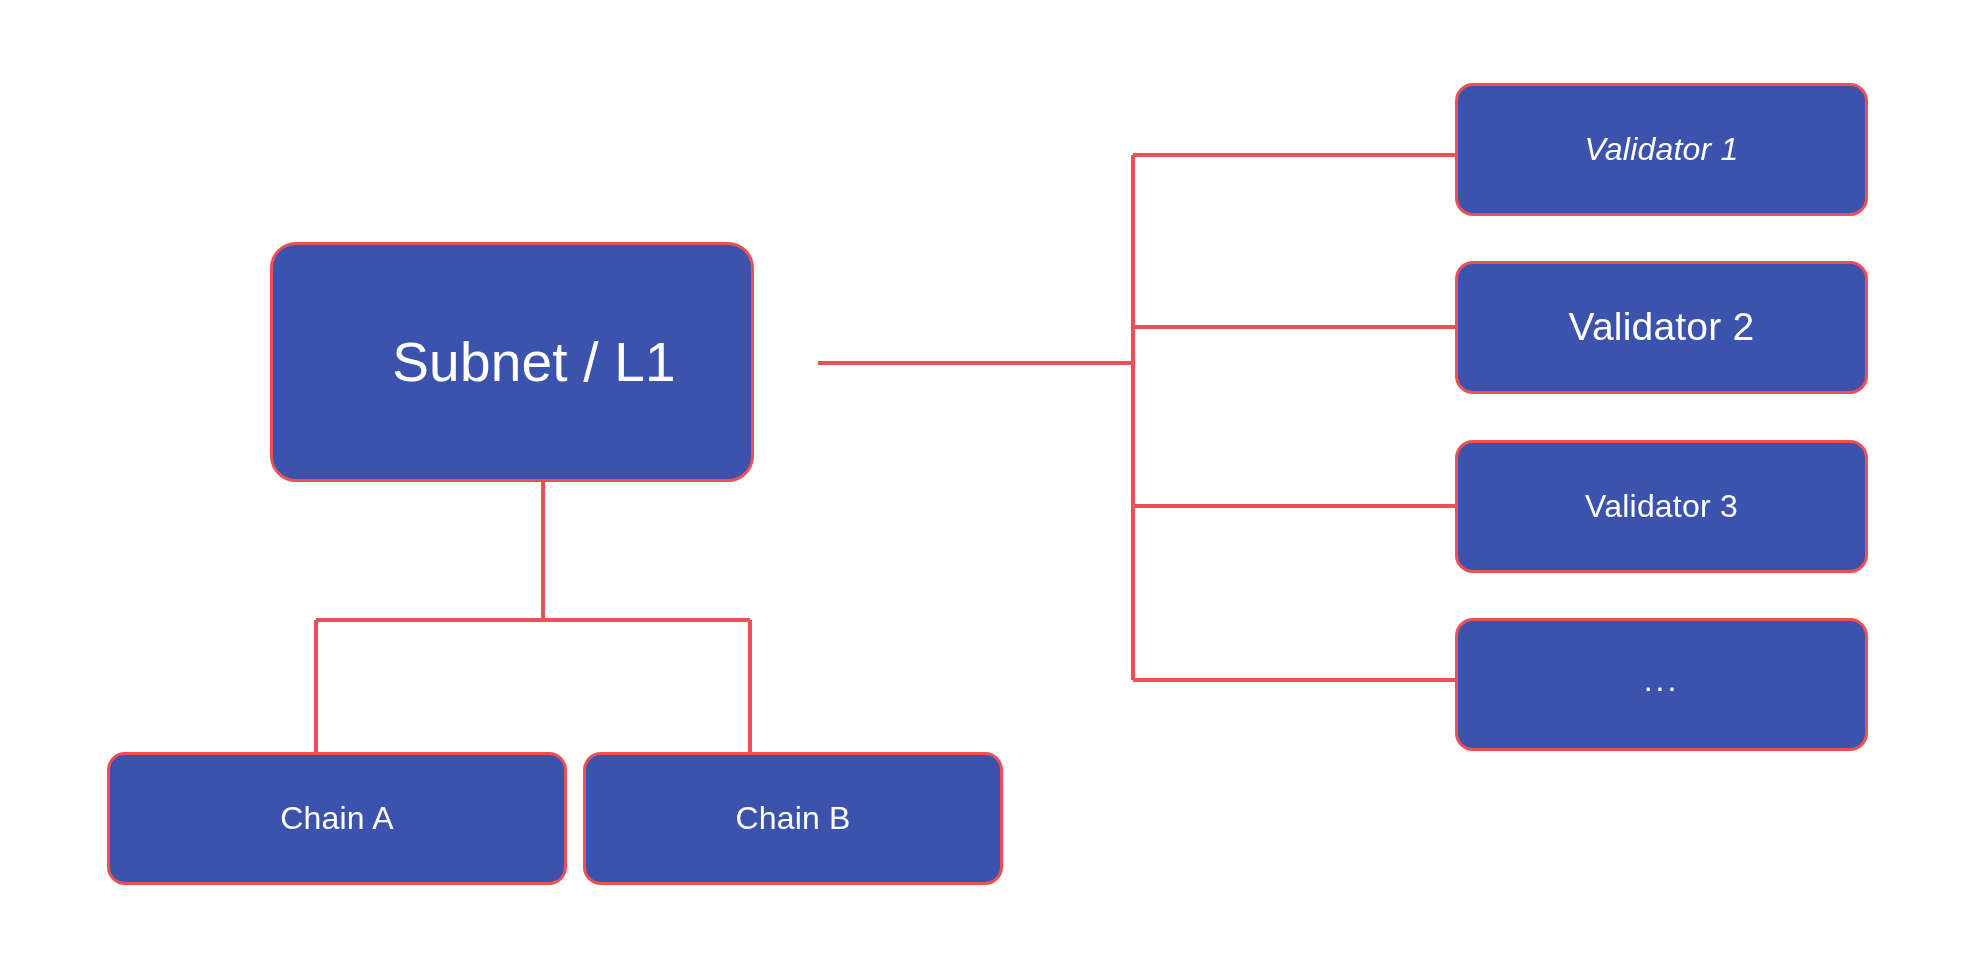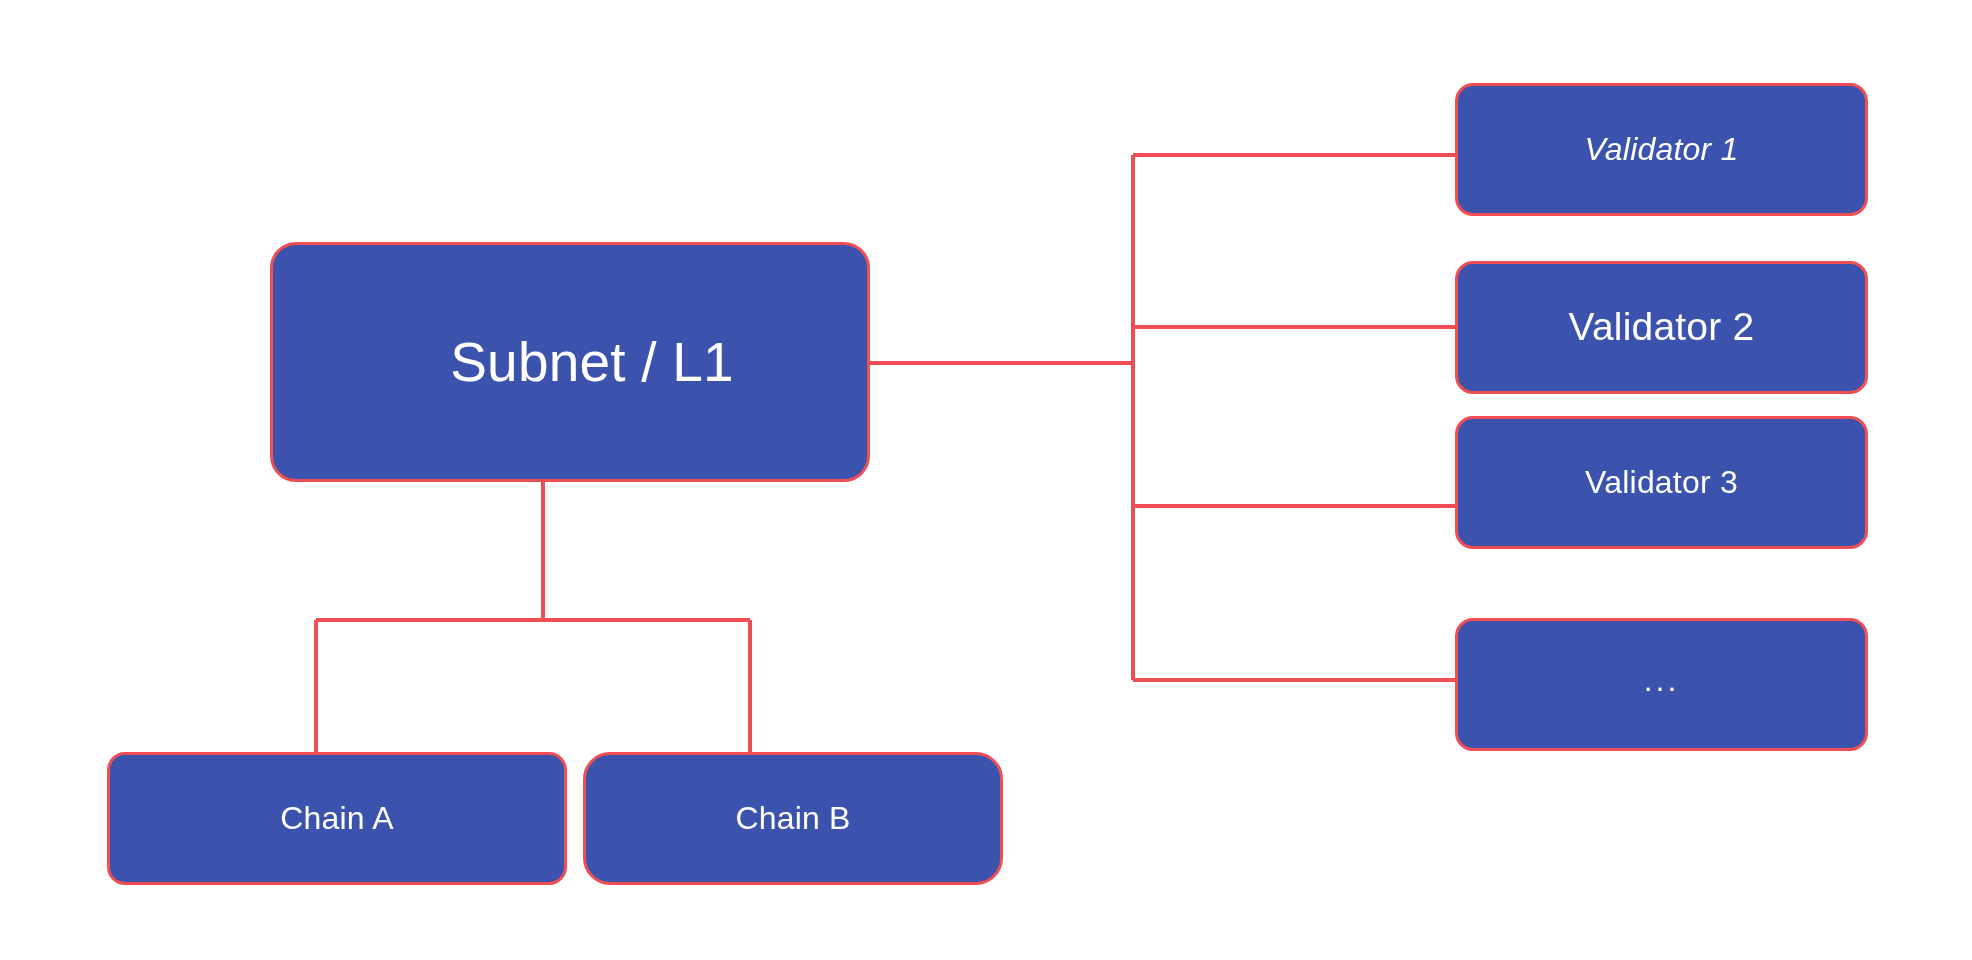--- a/index.html
+++ b/index.html
@@ -73,41 +73,41 @@
       <path d="M 1133 506 L 1455 506"></path>
       <path d="M 1133 680 L 1455 680"></path>
 
       <path d="M 543 482 L 543 620"></path>
       <path d="M 316 620 L 750 620"></path>
       <path d="M 316 620 L 316 752"></path>
       <path d="M 750 620 L 750 752"></path>
     </g>
   </svg>
 
-  <div class="node root" style="left:270px; top:242px; width:600px; height:240px; font-size:55px;padding-left:44px;">
+  <div class="node root" style="left:270px; top:242px; width:484px; height:240px; font-size:55px;padding-left:44px;">
     <span class="node-label">Subnet / L1</span>
   </div>
 
   <div class="node" style="left:107px; top:752px; width:460px; height:133px; font-size:32px;">
     <span class="node-label">Chain A</span>
   </div>
 
-  <div class="node" style="left:583px; top:752px; width:420px; height:133px; font-size:32px;border-radius:27px;">
+  <div class="node" style="left:583px; top:752px; width:420px; height:133px; font-size:32px;">
     <span class="node-label">Chain B</span>
   </div>
 
   <div class="node" style="left:1455px; top:83px; width:413px; height:133px; font-size:32px;font-style:italic;">
     <span class="node-label">Validator 1</span>
   </div>
 
   <div class="node" style="left:1455px; top:261px; width:413px; height:133px; font-size:39px;">
     <span class="node-label">Validator 2</span>
   </div>
 
-  <div class="node" style="left:1455px; top:416px; width:413px; height:133px; font-size:32px;">
+  <div class="node" style="left:1455px; top:440px; width:413px; height:133px; font-size:32px;">
     <span class="node-label">Validator 3</span>
   </div>
 
   <div class="node" style="left:1455px; top:618px; width:413px; height:133px; font-size:32px;">
     <span class="node-label ellipsis-label">...</span>
   </div>
 
 </div>
 
 </body></html>

